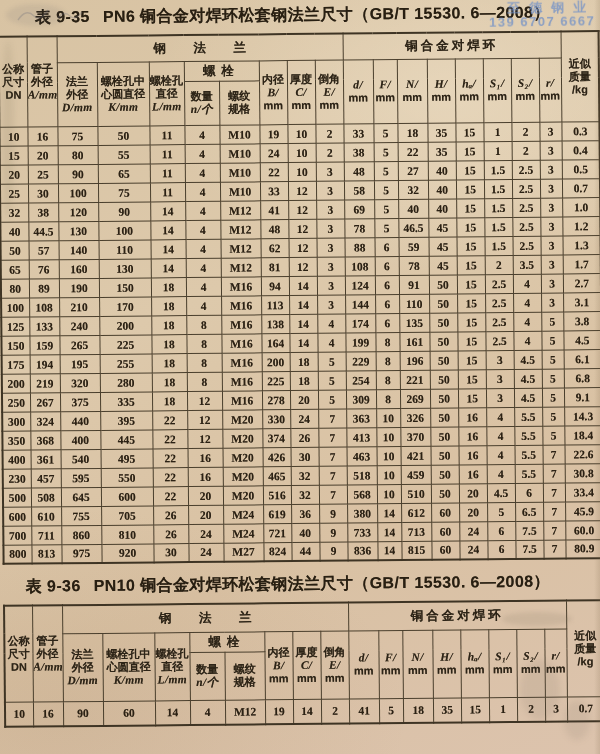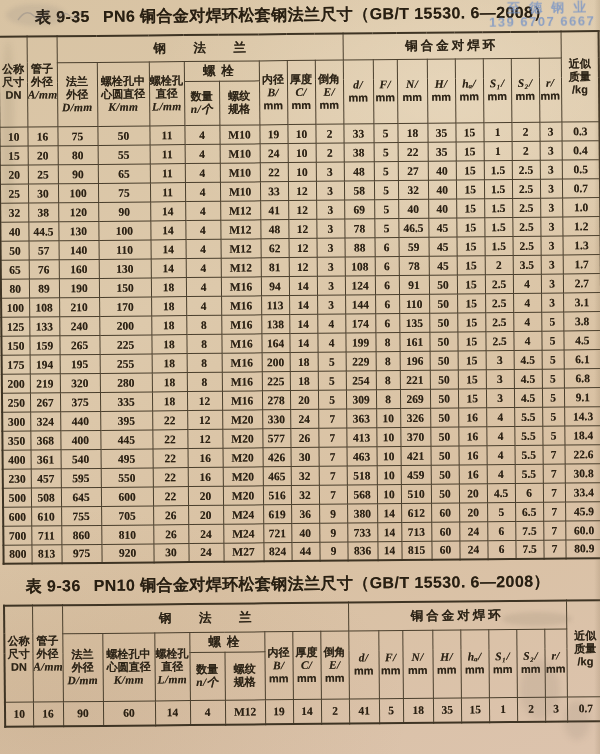--- a/index.html
+++ b/index.html
@@ -549,21 +549,21 @@
             <td class="data">14.3</td>
           </tr>
           <tr>
             <td class="data">350</td>
             <td class="data">368</td>
             <td class="data">400</td>
             <td class="data">445</td>
             <td class="data">22</td>
             <td class="data">12</td>
             <td class="data">M20</td>
-            <td class="data">577</td>
+            <td class="data">374</td>
             <td class="data">26</td>
             <td class="data">7</td>
             <td class="data">413</td>
             <td class="data">10</td>
             <td class="data">370</td>
             <td class="data">50</td>
             <td class="data">16</td>
             <td class="data">4</td>
             <td class="data">5.5</td>
             <td class="data">5</td>

